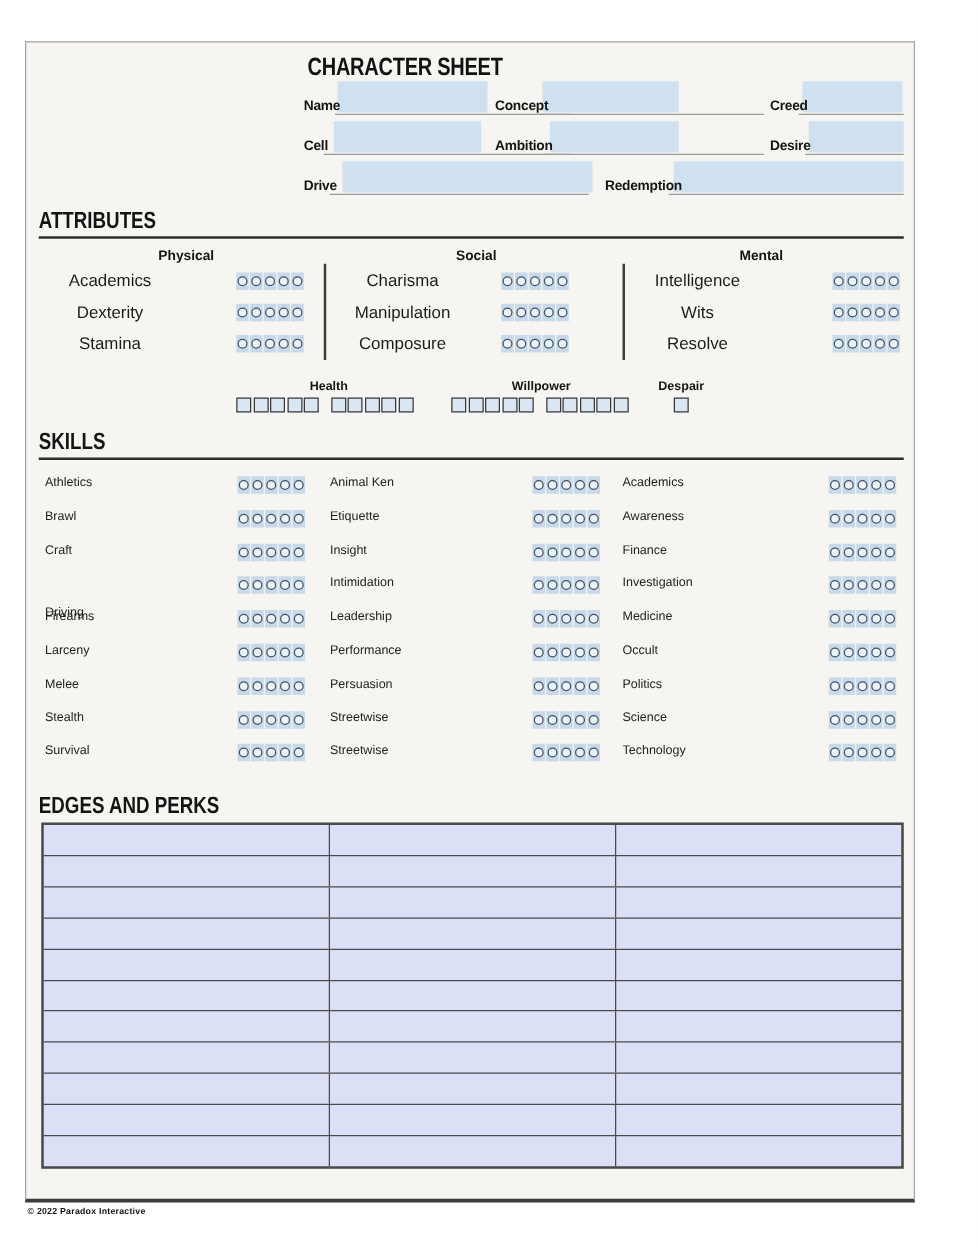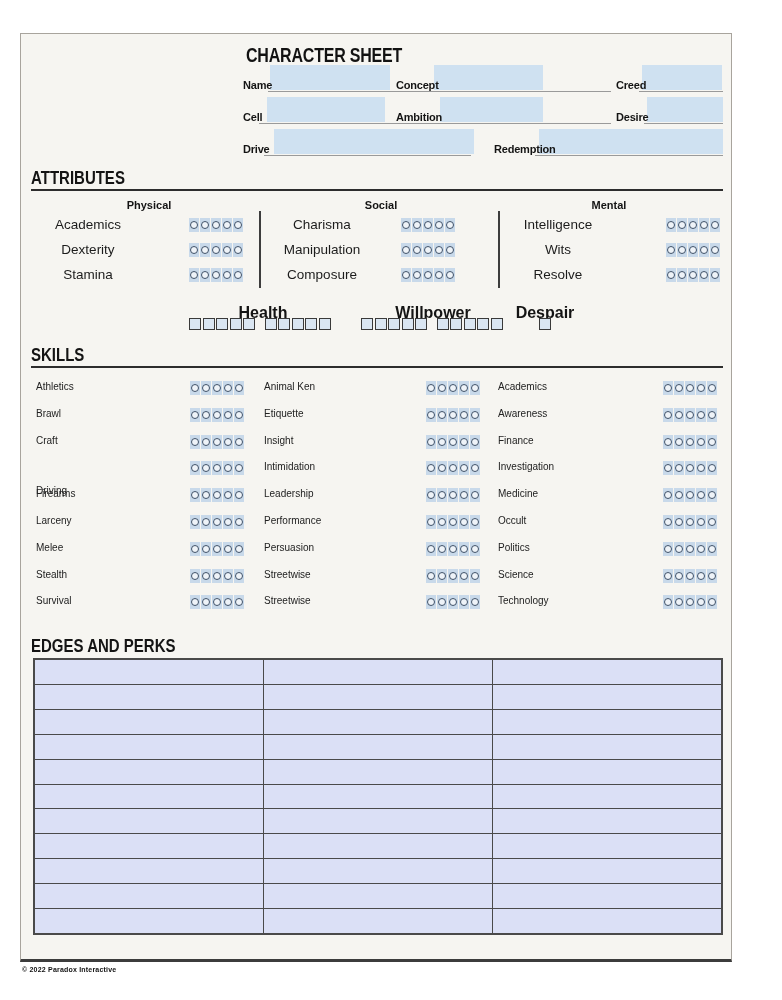--- a/index.html
+++ b/index.html
@@ -19,21 +19,21 @@
   .sec-head{position:absolute;left:10px;font-size:15px;font-weight:800;color:#141414;letter-spacing:0;
             transform:scaleY(1.25);transform-origin:left top;white-space:nowrap;}
   .rule{position:absolute;left:10px;width:692px;height:2px;background:#2d2d2d;}
   .vdiv{position:absolute;width:2px;background:#3d3d3d;}
   .group-head{position:absolute;width:120px;text-align:center;font-size:11px;font-weight:800;color:#141414;}
   .attr-label{position:absolute;width:140px;text-align:center;font-size:13.5px;color:#1c1c1c;white-space:nowrap;}
   .skill-label{position:absolute;font-size:10px;color:#222222;white-space:nowrap;}
   .dots{position:absolute;display:flex;gap:1px;}
   .dot-cell{width:10px;height:14px;background:var(--dot_strip_fill,#c8d9ea);display:flex;align-items:center;justify-content:center;}
   .dot{width:6.5px;height:6.5px;border:1.5px solid var(--dot_ring,#3f5168);border-radius:50%;background:#eef3f8;}
-  .tracker-label{position:absolute;width:100px;text-align:center;font-size:16px;font-weight:800;color:#141414;}
+  .tracker-label{position:absolute;width:100px;text-align:center;font-size:10px;font-weight:800;color:#141414;}
   .tboxes{position:absolute;display:flex;gap:1.5px;}
   .tbox{width:10px;height:10px;border:1.5px solid #3a3a3a;background:var(--tracker_fill,#dae6f2);}
   .grp-gap{margin-left:8px;}
   .edges-table{position:absolute;left:12px;top:624px;width:690px;height:277px;box-sizing:border-box;
                border:2px solid var(--table_border,#4a4a4a);display:flex;flex-direction:column;
                background:var(--table_row_fill,#dbe0f6);}
   .edges-row{flex:1;display:flex;border-bottom:1.5px solid var(--table_border,#4a4a4a);}
   .edges-row:last-child{border-bottom:none;}
   .edges-cell{flex:1;border-right:1.5px solid var(--table_border,#4a4a4a);}
   .edges-cell:last-child{border-right:none;}
@@ -65,21 +65,21 @@
         <div class="fline" style="left: 414px; top: 89px; width: 176px;"></div>
         <div class="flabel" style="left: 375px; top: 77px;">Ambition</div>
         <div class="fbox" style="left: 626px; top: 63px; width: 76px;"></div>
         <div class="fline" style="left: 623px; top: 89px; width: 79px;"></div>
         <div class="flabel" style="left: 595px; top: 77px;">Desire</div>
         <div class="fbox" style="left: 253px; top: 95px; width: 200px;"></div>
         <div class="fline" style="left: 243px; top: 121px; width: 207px;"></div>
         <div class="flabel" style="left: 222px; top: 109px;">Drive</div>
         <div class="fbox" style="left: 518px; top: 95px; width: 184px;"></div>
         <div class="fline" style="left: 514px; top: 121px; width: 188px;"></div>
-        <div class="flabel" style="left: 473px; top: 109px; text-align: right;">Redemption</div>
+        <div class="flabel" style="left: 463px; top: 109px; text-align: right;">Redemption</div>
       </div>
 
     <div class="sec-head" style="top:132px">ATTRIBUTES</div>
     <div class="rule" style="top:155px"></div>
     <div id="attributes">
         <div class="vdiv" style="left: 238px; top: 177px; height: 77px;"></div>
         <div class="vdiv" style="left: 477px; top: 177px; height: 77px;"></div>
         <div class="group-head" style="left: 68px; top: 165px;">Physical</div>
         <div class="attr-label" style="left: -3px; top: 183px;">Academics</div>
         <div class="dots" style="left: 168px; top: 184px;">

